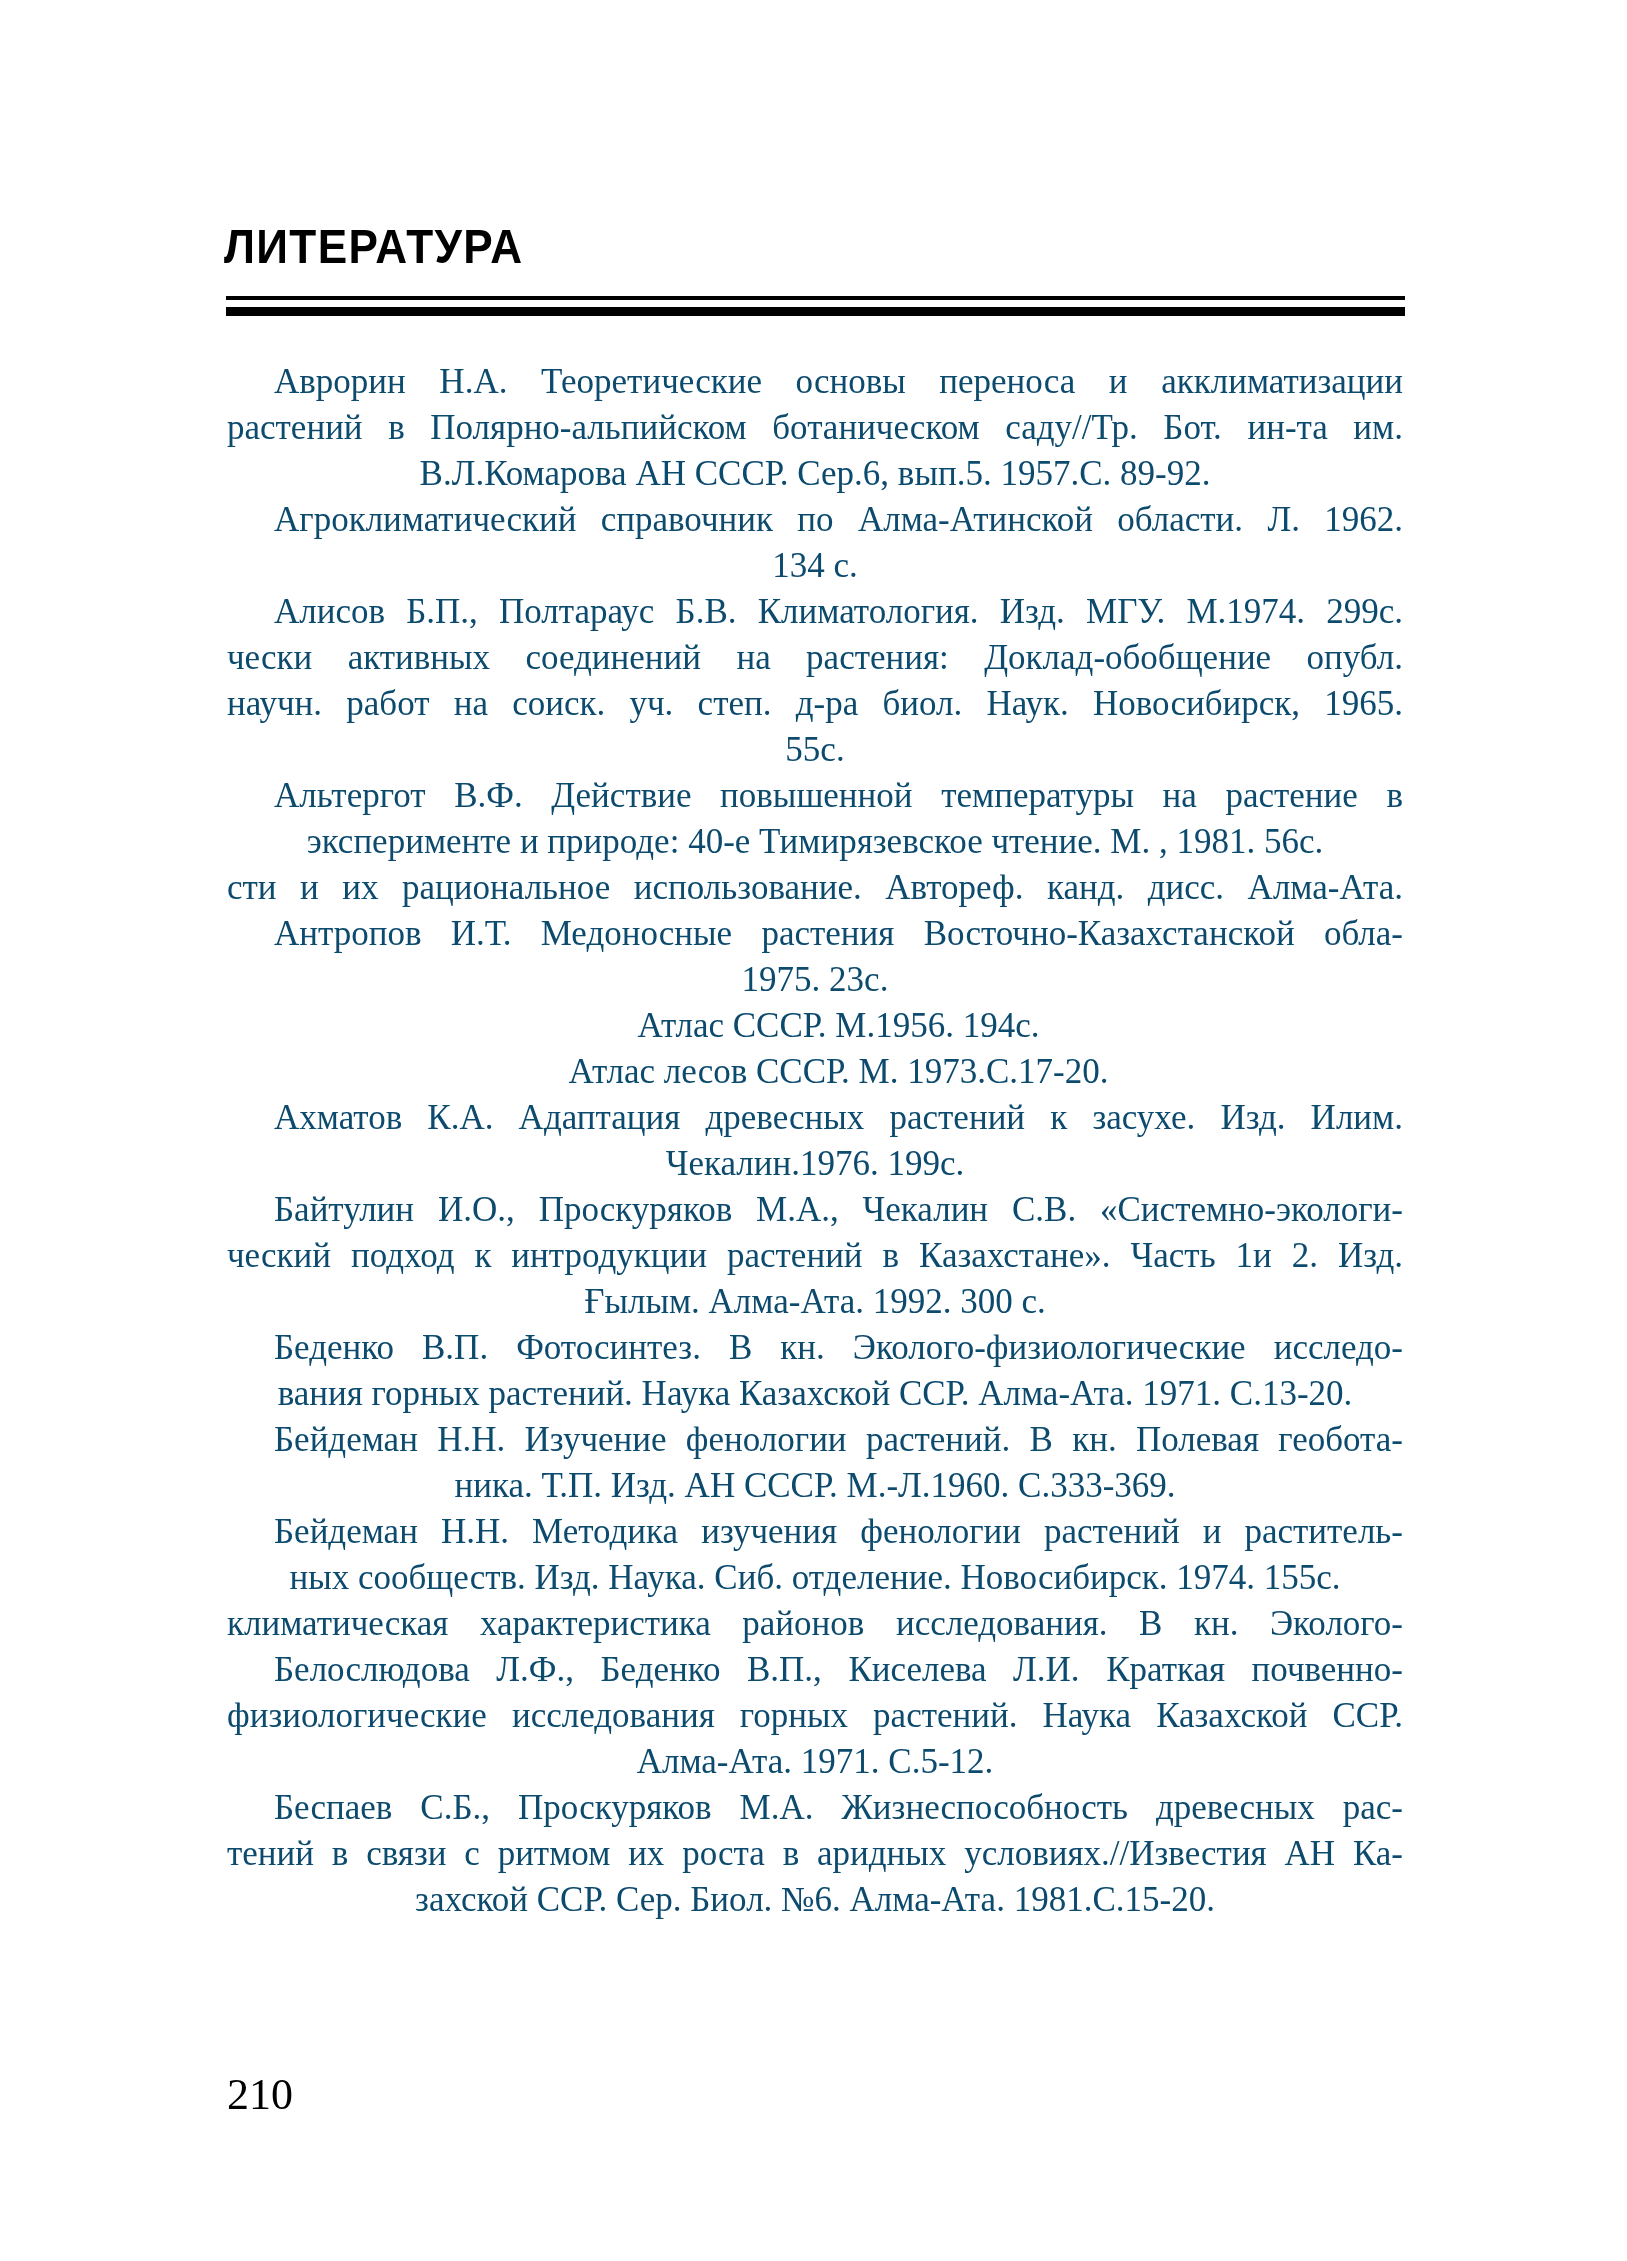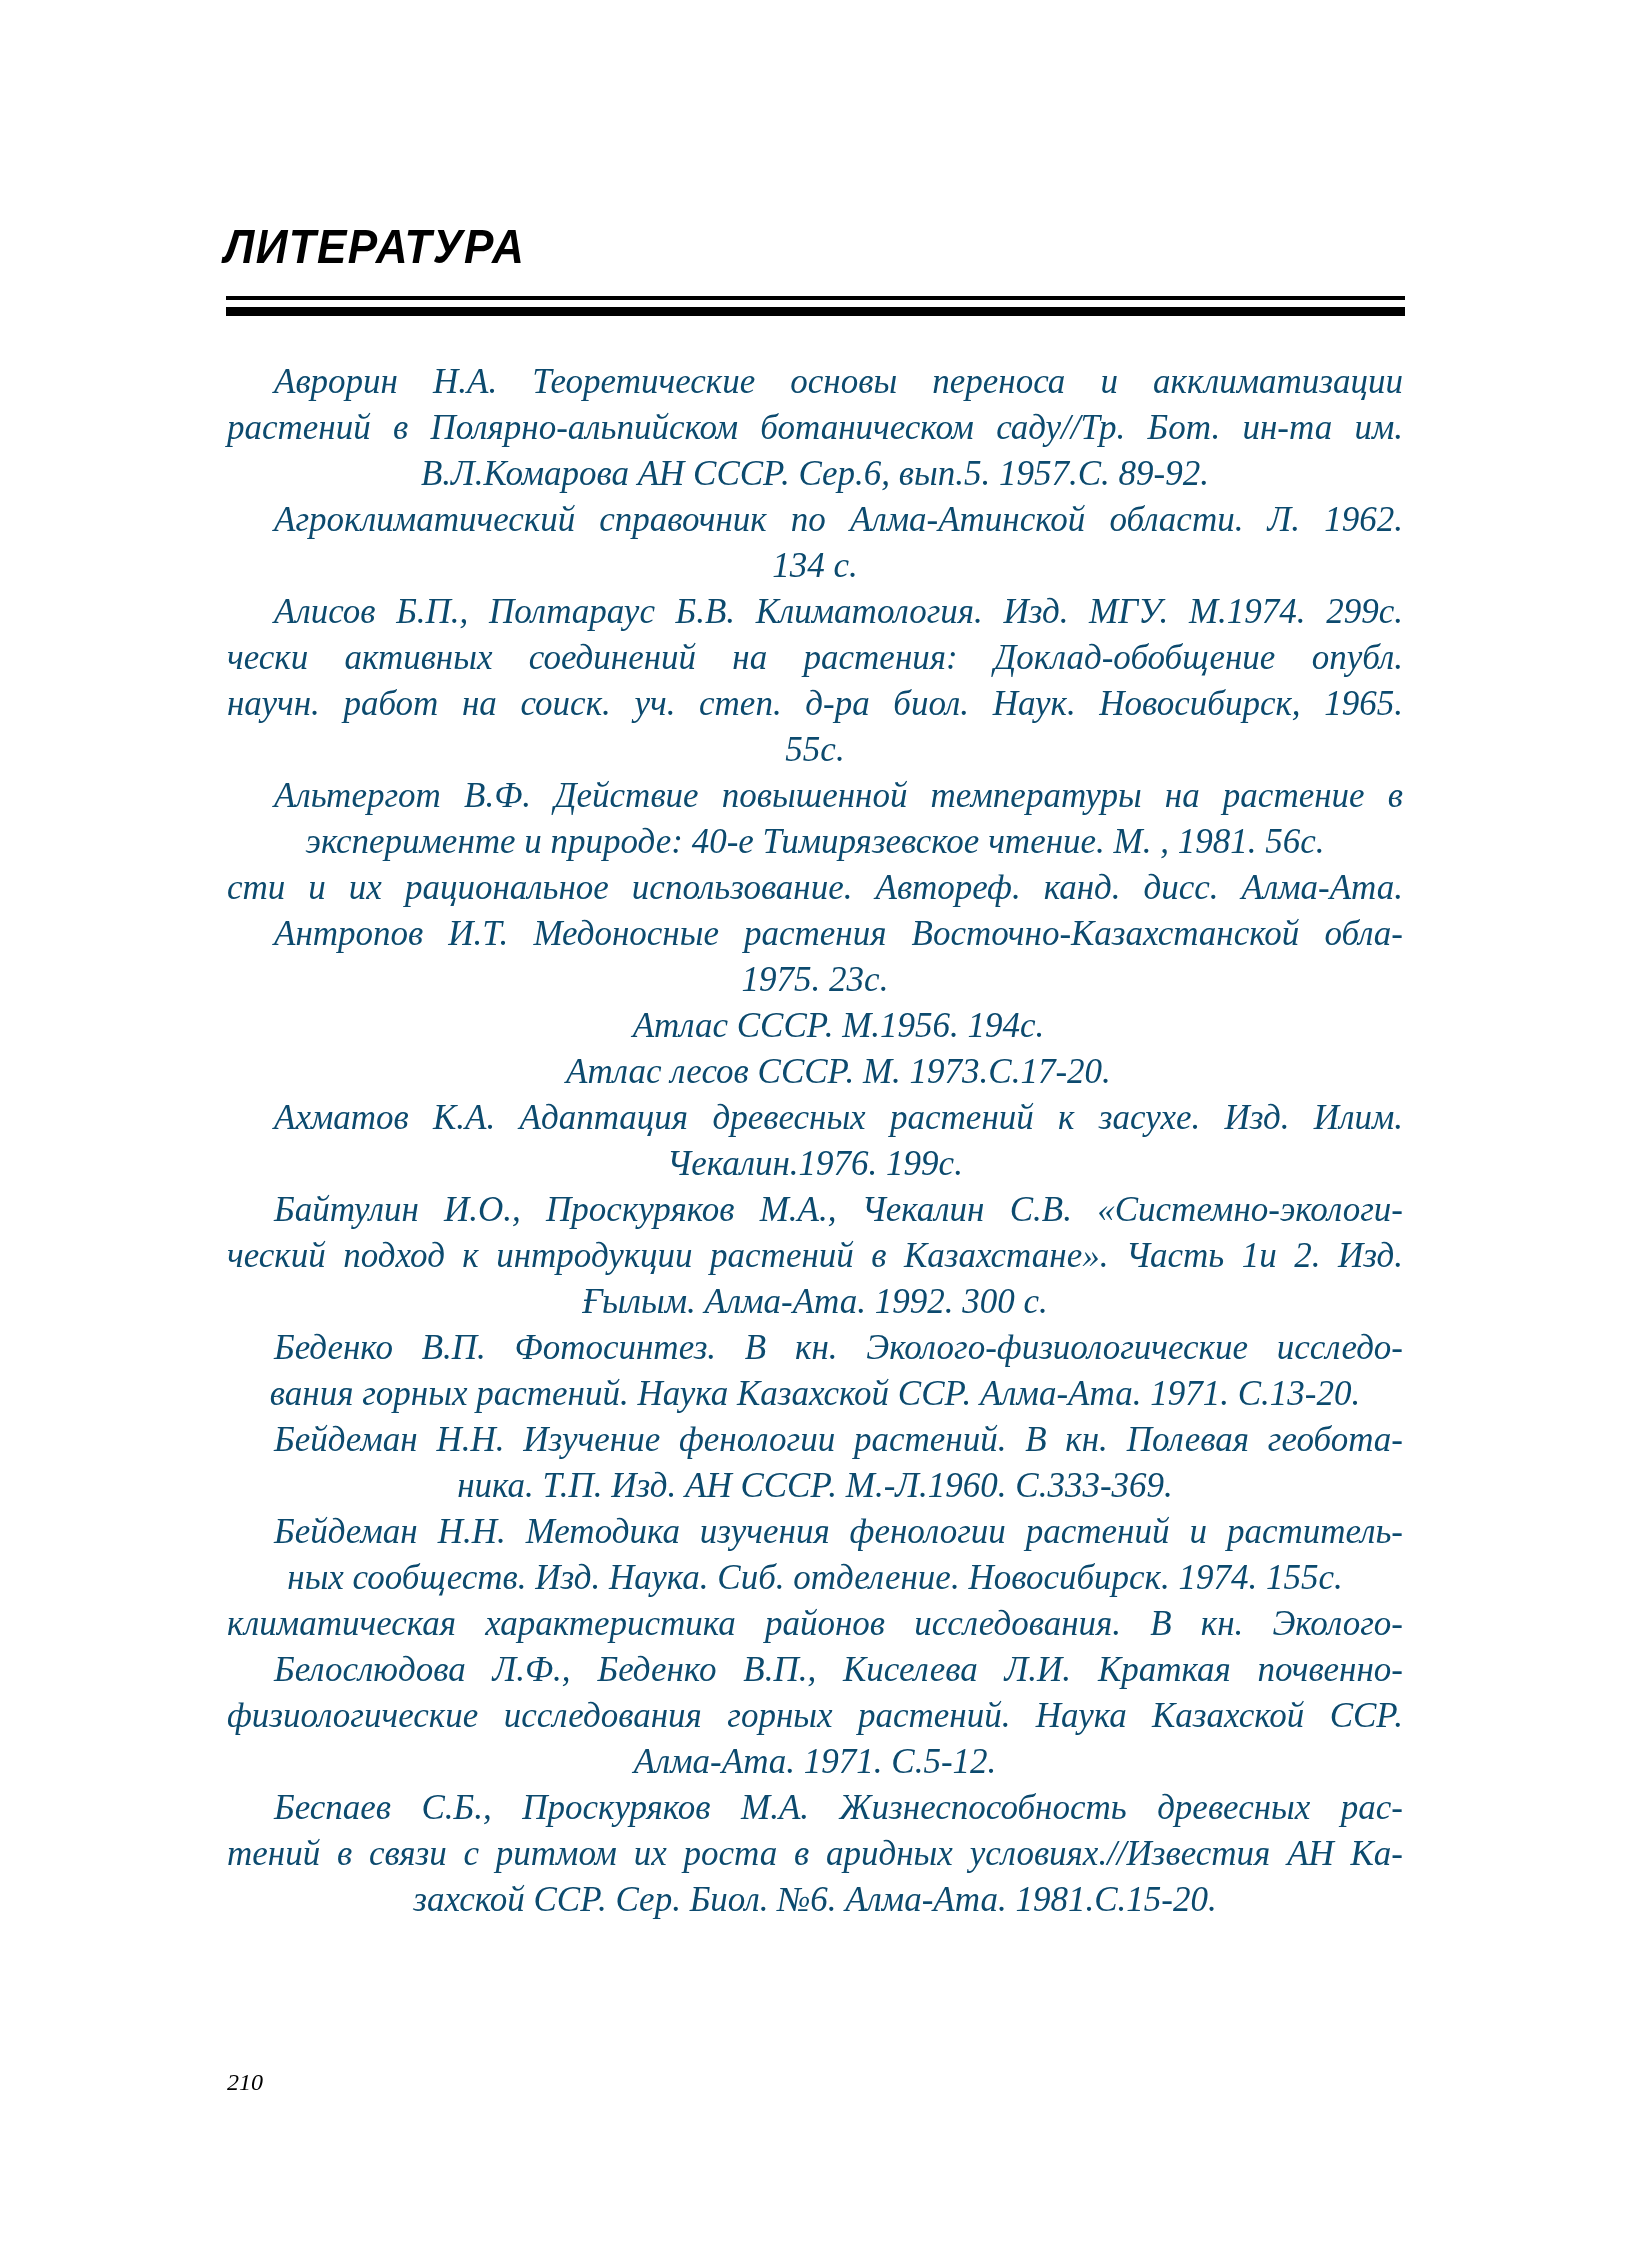--- a/index.html
+++ b/index.html
@@ -7,21 +7,20 @@
     padding: 0;
     background: #ffffff;
   }
   #page {
     position: relative;
     width: 1628px;
     height: 2261px;
     background: #ffffff;
     color: #000000;
     overflow: hidden;
-    font-style: italic;
   }
   #heading {
     position: absolute;
     left: 224px;
     top: 218px;
     font-family: "Liberation Sans", sans-serif;
     font-weight: 700;
     font-size: 49px;
     letter-spacing: 1.5px;
     transform: scaleX(0.9);
@@ -57,21 +56,21 @@
     text-align: center;
   }
   .line.first {
     text-indent: 47px;
   }
   #page-number {
     position: absolute;
     left: 227px;
     top: 2069px;
     font-family: "Liberation Serif", serif;
-    font-size: 24px;
+    font-size: 44px;
     color: #000000;
   }
 </style>
 </head>
 <body>
 
 <div id="page">
   <div id="heading">ЛИТЕРАТУРА</div>
 
   <div id="rule-thin" class="rule"></div>

